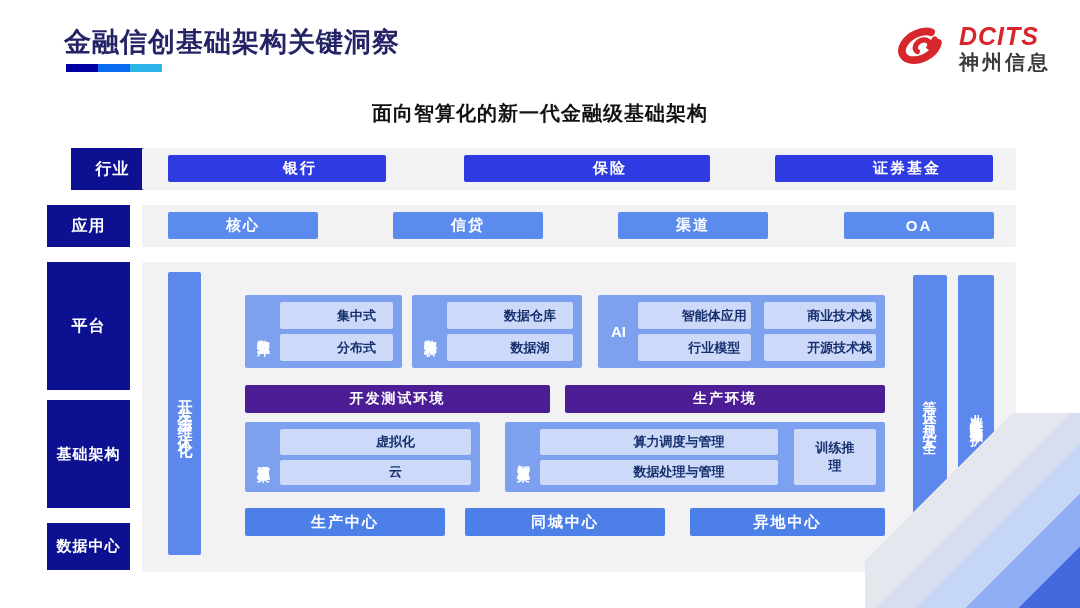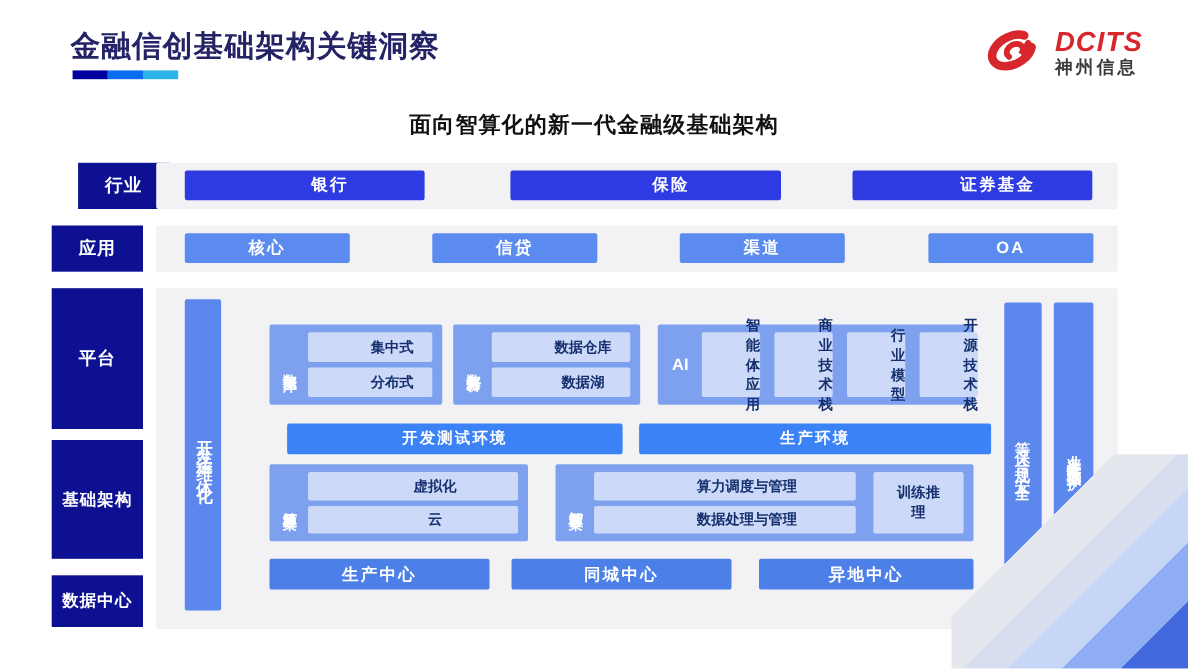--- a/index.html
+++ b/index.html
@@ -12,21 +12,21 @@
   .title-underline { position:absolute; left:66px; top:64px; width:96px; height:8px; display:flex; }
   .title-underline .seg { flex:1; height:100%; }
   .seg1 { background:#0000a0; }
   .seg2 { background:#0a6cf0; }
   .seg3 { background:#2cb3e8; }
 
   .logo { position:absolute; left:893px; top:16px; width:170px; height:64px; display:flex; align-items:center; gap:8px; }
   .logo-swirl { width:58px; height:58px; flex:0 0 auto; }
   .logo-text { display:flex; flex-direction:column; line-height:1.05; }
   .logo-brand { color:#d7262c; font-weight:bold; font-style:italic; font-size:25px; letter-spacing:1px; }
-  .logo-company { color:#3a3a3a; font-weight:bold; font-size:16px; letter-spacing:3px; margin-top:2px; }
+  .logo-company { color:#3a3a3a; font-weight:bold; font-size:20px; letter-spacing:3px; margin-top:2px; }
 
   .subtitle { position:absolute; left:0; top:100px; width:1080px; text-align:center; font-size:20px; font-weight:bold; color:#111; letter-spacing:1px; }
 
   
   .cat-box { position:absolute; left:47px; width:83px; background:#0d1191; color:#fff; display:flex; align-items:center; justify-content:center; font-weight:bold; font-size:16px; letter-spacing:1px; }
   .cat-industry { top:148px; height:42px;margin-left:24px; }
   .cat-application { top:205px; height:42px; }
   .cat-platform { top:262px; height:128px; }
   .cat-infrastructure { top:400px; height:108px; font-size:15px; }
   .cat-datacenter { top:523px; height:47px; font-size:15px; }
@@ -56,29 +56,29 @@
   .vbar { position:absolute; background:#5c88ee; color:#fff; font-weight:bold; writing-mode:vertical-rl; text-orientation:upright; display:flex; align-items:center; justify-content:center; border-radius:2px; }
   .vbar-devops { left:26px;  top:10px; width:33px; height:283px; font-size:15px; letter-spacing:7px; }
   .vbar-security { left:771px; top:13px; width:34px; height:278px; font-size:14px; letter-spacing:8px; }
   .vbar-continuity { left:816px; top:13px; width:36px; height:278px; font-size:13px; letter-spacing:2px; }
 
   
   .group { position:absolute; background:#7da0ef; border-radius:2px; display:flex; padding:7px 9px; gap:8px; }
   .group-label { writing-mode:vertical-rl; text-orientation:upright; color:#fff; font-weight:bold; font-size:13px; display:flex; align-items:center; justify-content:center; letter-spacing:1px; }
   .group-label-h { color:#fff; font-weight:bold; font-size:15px; display:flex; align-items:center; padding:0 4px; }
   .group-items { flex:1; display:flex; flex-direction:column; gap:5px; }
-  .group-items-grid { flex:1; display:grid; grid-template-columns:1fr 1fr 1fr 1fr; gap:5px 13px; }
+  .group-items-grid { flex:1; display:grid; grid-template-columns:1fr 1fr; gap:5px 13px; }
   .inner-box { background:#ccd9f8; color:#16306e; font-weight:bold; font-size:13px; display:flex; align-items:center; justify-content:center; border-radius:2px; flex:1; min-height:24px;padding-left:40px; }
 
   .grp-db   { left:103px; top:33px; width:157px; height:73px; }
   .grp-da   { left:270px; top:33px; width:170px; height:73px; }
   .grp-ai   { left:456px; top:33px; width:287px; height:73px; }
 
   
-  .env-box { top:123px; height:28px; background:#3b82f6; font-size:14px; letter-spacing:2px;margin-left:16px; }
+  .env-box { top:123px; height:28px; background:#4c1d95; font-size:14px; letter-spacing:2px; }
   .env-0 { left:103px; width:305px; }
   .env-1 { left:423px; width:320px; }
 
   
   .grp-general { left:103px; top:160px; width:235px; height:70px; }
   .grp-smart   { left:363px; top:160px; width:380px; height:70px; }
   .smart-body { flex:1; display:flex; gap:16px; }
   .smart-stack { flex:1; display:flex; flex-direction:column; gap:5px; }
   .side-box { width:82px; background:#ccd9f8; color:#16306e; font-weight:bold; font-size:13px; display:flex; align-items:center; justify-content:center; text-align:center; border-radius:2px; line-height:1.4; padding:0 16px; }
 

